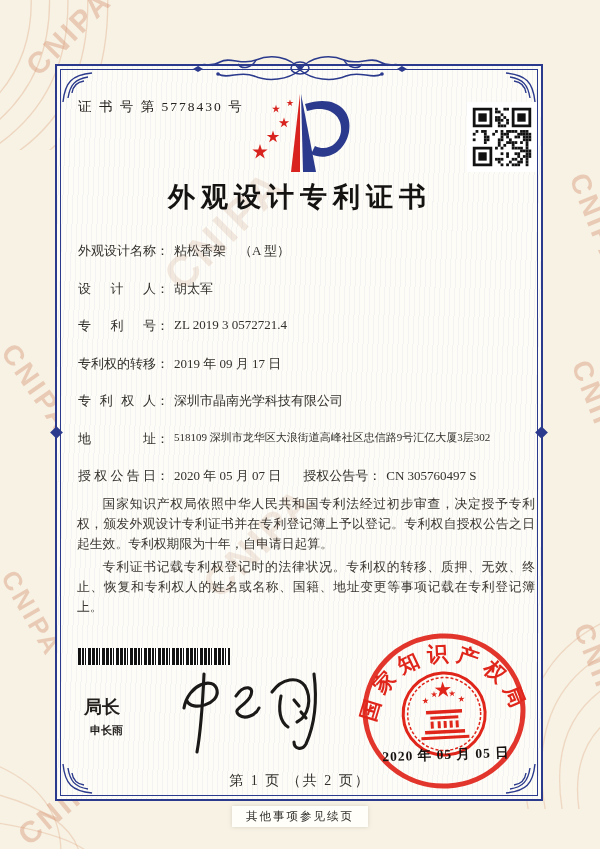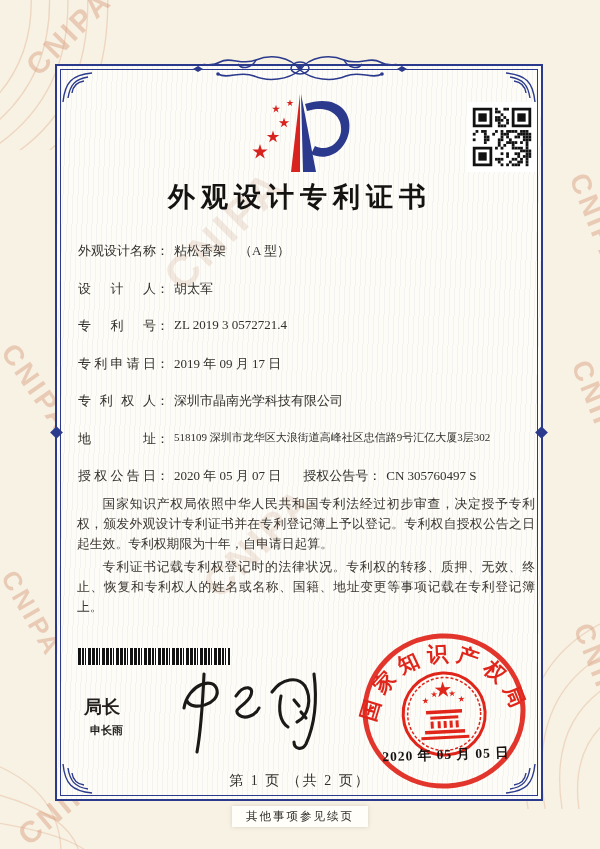--- a/index.html
+++ b/index.html
@@ -181,20 +181,21 @@
   <svg class="ornament" style="left:504px;top:762px" width="34" height="34" viewBox="0 0 34 34">
     <g fill="none" stroke="#2b3a8c" stroke-width="1.4" transform="translate(34,34) scale(-1,-1)">
       <path d="M32,3 C12,5 5,12 3,32"></path>
         <path d="M28,7 C15,9 10,15 8,28"></path>
         <path d="M24,11 c-7,1 -11,5 -12,12"></path>
     </g>
   </svg>
   <div class="side-diamond" style="left:52px;top:428px"></div>
   <div class="side-diamond" style="left:537px;top:428px"></div>
 
+  <div class="cert-no">证 书 号 第 5778430 号</div>
 
   <svg class="logo" width="114" height="86" viewBox="0 0 114 86">
     <defs>
       <path id="star" d="M0,-1 L0.224,-0.309 0.951,-0.309 0.363,0.118 0.588,0.809 0,0.382 -0.588,0.809 -0.363,0.118 -0.951,-0.309 -0.224,-0.309 Z"></path>
     </defs>
 
     <path d="M62,14 C92,4 110,20 106,42 C102,62 84,72 68,64 L72,56 C84,62 96,54 98,42 C100,26 86,14 64,21 Z" fill="#2b3a8c"></path>
 
     <polygon points="57,4 48,82 57,82" fill="#d8231f"></polygon>
     <polygon points="58,4 60,82 73,82" fill="#2b3a8c"></polygon>
@@ -343,21 +344,21 @@
       <span class="flabel">设计人</span>
         <span class="colon">：</span>
       <span class="fvalue">胡太军</span>
     </div>
     <div class="field-row">
       <span class="flabel">专利号</span>
         <span class="colon">：</span>
       <span class="fvalue">ZL 2019 3 0572721.4</span>
     </div>
     <div class="field-row">
-      <span class="flabel">专利申请日</span>
+      <span class="flabel">专利权的转移</span>
         <span class="colon">：</span>
       <span class="fvalue">2019 年 09 月 17 日</span>
     </div>
     <div class="field-row">
       <span class="flabel">专利权人</span>
         <span class="colon">：</span>
       <span class="fvalue">深圳市晶南光学科技有限公司</span>
     </div>
     <div class="field-row">
       <span class="flabel">地址</span>

